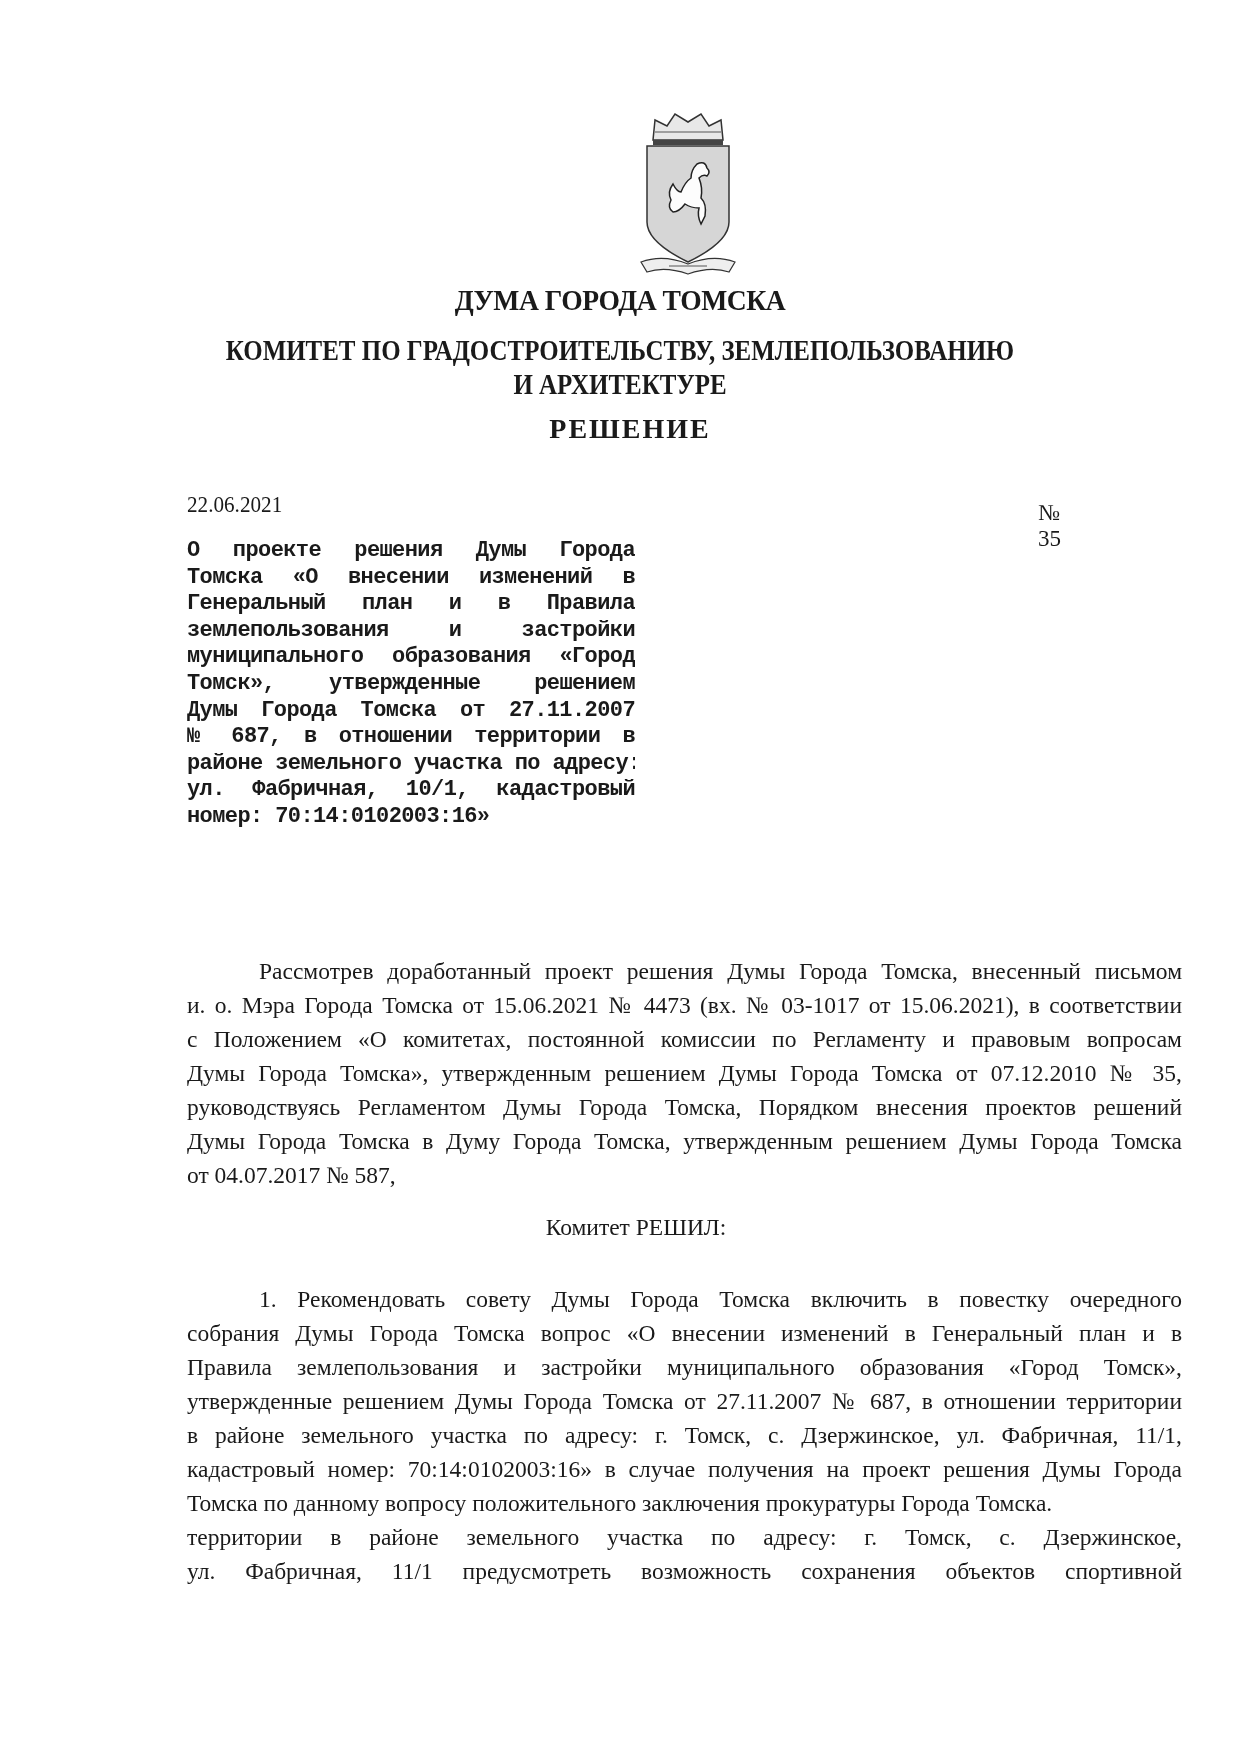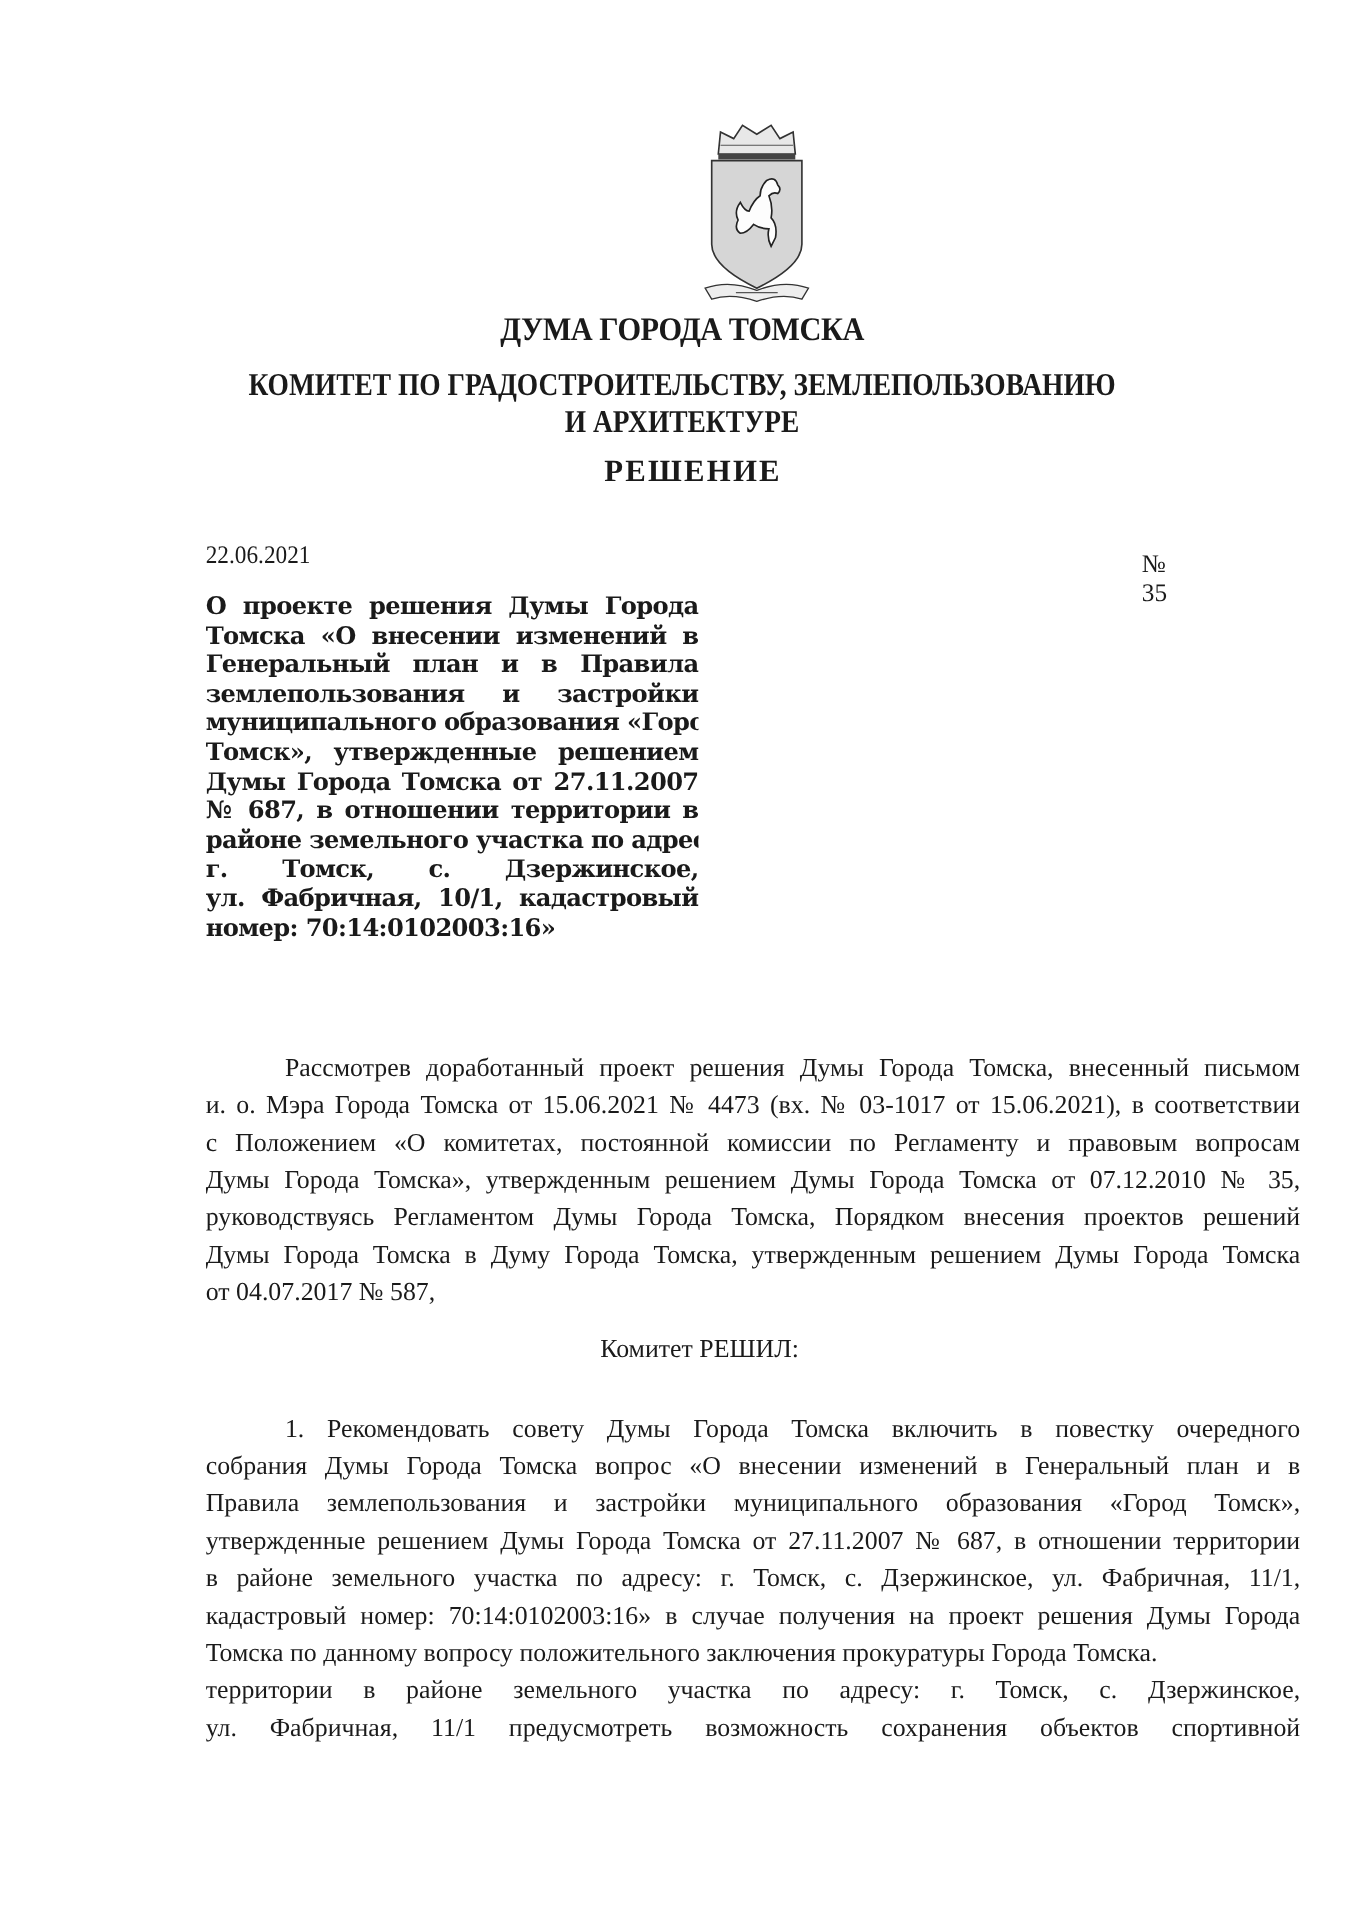--- a/index.html
+++ b/index.html
@@ -13,21 +13,21 @@
     .org-name { top: 283px; font-size: 30px; letter-spacing: -0.5px; transform: scaleX(0.92); }
     .committee { top: 333px; font-size: 29px; line-height: 34px; transform: scaleX(0.86); }
     .doc-type { top: 413px; font-size: 28px; letter-spacing: 2px; padding-left: 10px; }
 
     .date { position: absolute; left: 187px; top: 492px; font-size: 23px; transform-origin: left; transform: scaleX(0.92); }
     .number { position: absolute; left: 1038px; top: 500px; font-size: 23px; }
 
     .subject { position: absolute; left: 187px; top: 538px; width: 448px; font-weight: bold;
                font-size: 22px; font-family: "DejaVu Serif", "Liberation Serif", serif; }
     .subject .ln { height: 26.6px; line-height: 26.6px; text-align: justify; text-align-last: justify;
-                   white-space: nowrap; overflow: hidden; letter-spacing: -0.6px; }
+                   white-space: nowrap; overflow: hidden; letter-spacing: -0.6px; font-family: Liberation Mono, monospace; }
     .subject .ln.last { text-align-last: left; }
 
     .body-block { position: absolute; left: 187px; width: 995px; font-size: 23.5px; margin-top: 20px; }
     .body-block .ln { height: 34px; line-height: 34px; text-align: justify; text-align-last: justify;
                       white-space: nowrap; overflow: hidden; }
     .body-block .ln.last { text-align-last: left; }
     .body-block .ln.indent { padding-left: 72px; }
     .intro { top: 934px; }
     .decided { position: absolute; left: 0; width: 1240px; text-align: center; top: 1214px; font-size: 23.5px; padding-left: 16px; }
     .items { top: 1262px; }
@@ -64,21 +64,20 @@
   <div class="subject">
     <div class="ln">О проекте решения Думы Города</div>
     <div class="ln">Томска «О внесении изменений в</div>
     <div class="ln">Генеральный план и в Правила</div>
     <div class="ln">землепользования и застройки</div>
     <div class="ln">муниципального образования «Город</div>
     <div class="ln">Томск», утвержденные решением</div>
     <div class="ln">Думы Города Томска от 27.11.2007</div>
     <div class="ln">№ 687, в отношении территории в</div>
     <div class="ln">районе земельного участка по адресу:</div>
-    <div class="ln">г. Томск, с. Дзержинское,</div>
     <div class="ln">ул. Фабричная, 10/1, кадастровый</div>
     <div class="ln last">номер: 70:14:0102003:16»</div>
   </div>
 
   <div class="body-block intro">
     <div class="ln indent">Рассмотрев доработанный проект решения Думы Города Томска, внесенный письмом</div>
     <div class="ln">и. о. Мэра Города Томска от 15.06.2021 № 4473 (вх. № 03-1017 от 15.06.2021), в соответствии</div>
     <div class="ln">с Положением «О комитетах, постоянной комиссии по Регламенту и правовым вопросам</div>
     <div class="ln">Думы Города Томска», утвержденным решением Думы Города Томска от 07.12.2010 № 35,</div>
     <div class="ln">руководствуясь Регламентом Думы Города Томска, Порядком внесения проектов решений</div>

